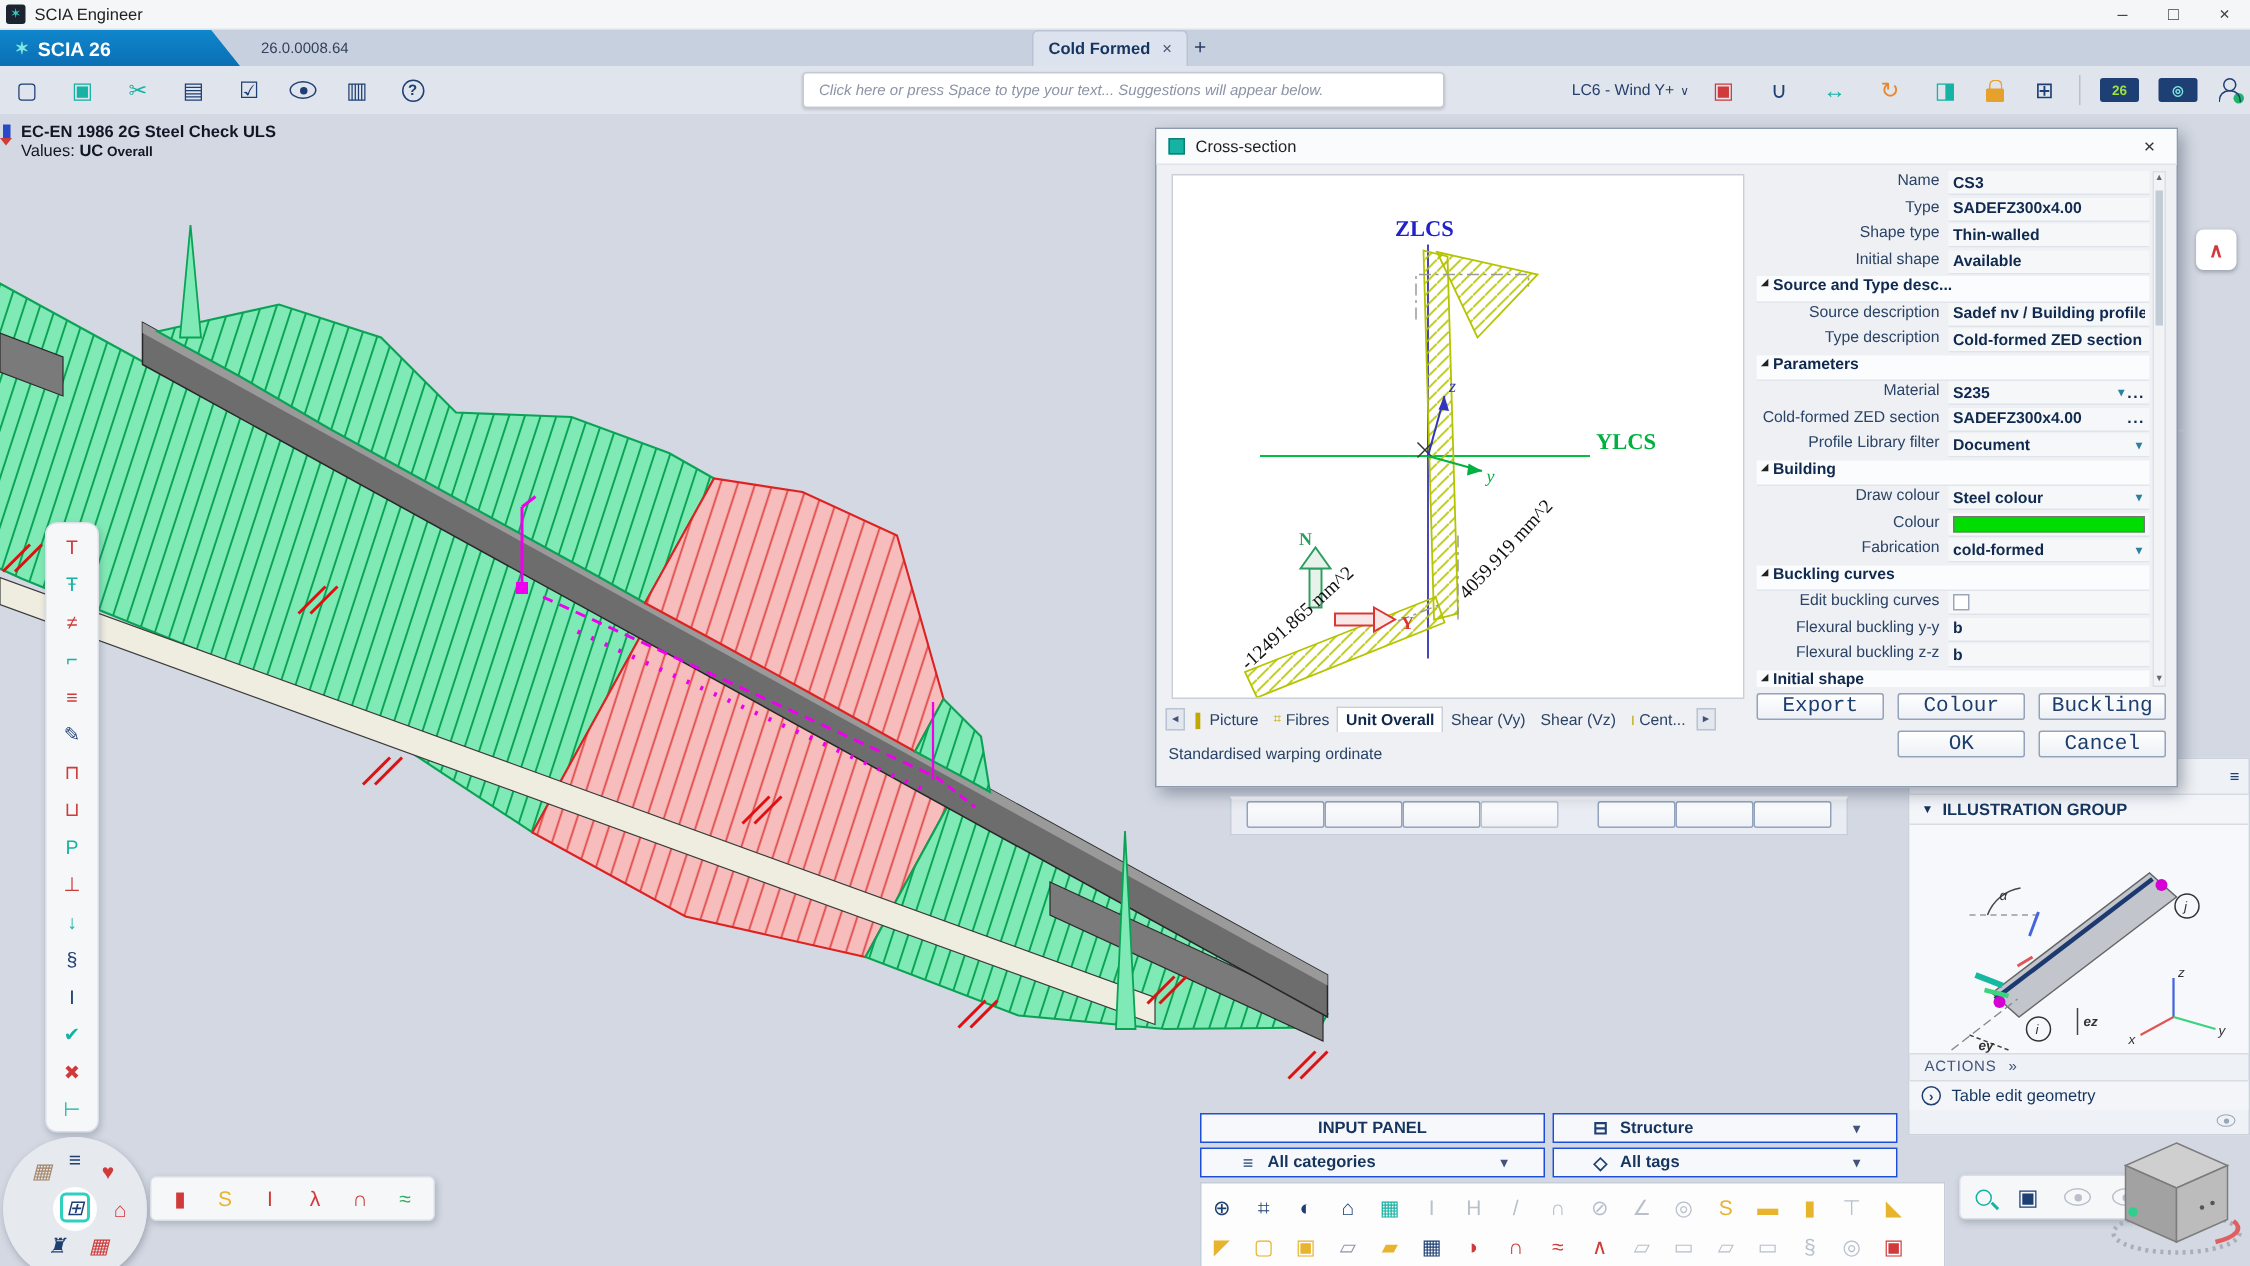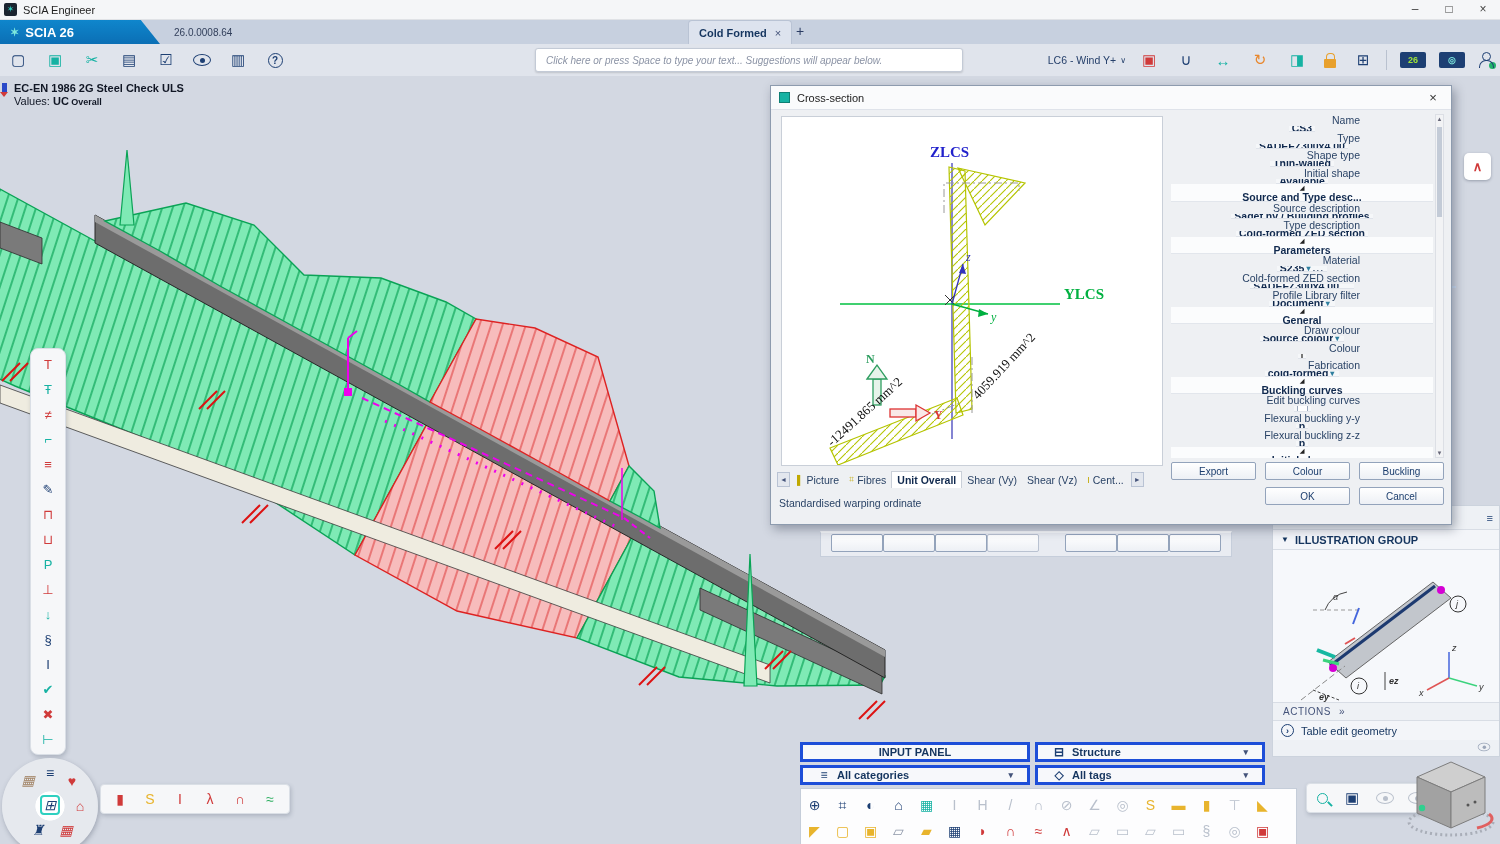--- a/index.html
+++ b/index.html
@@ -61,28 +61,28 @@
 
   
   .radial { position:absolute; left:2px; top:682px; width:96px; height:96px; border-radius:50%; background:radial-gradient(circle at 50% 50%, #ffffff 0 21%, #e6e9ee 22% 100%); box-shadow:1px 2px 5px rgba(60,70,90,.35); }
   .radial .ric { position:absolute; width:20px; height:20px; font-size:14px; display:flex; align-items:center; justify-content:center; }
   .radial .center { border:2px solid #2fd0c0; border-radius:4px; background:#fff; }
   .minibar { position:absolute; left:100px; top:708px; height:30px; background:#f6f7f9; border:1px solid #dadfe6; border-radius:4px; box-shadow:1px 2px 4px rgba(60,70,90,.25); display:flex; align-items:center; gap:12px; padding:0 10px; }
   .minibar .ic { width:18px; height:20px; font-size:14px; }
 
   
   .mgrbar { position:absolute; left:820px; top:455px; width:412px; height:26px; background:#e9ecf2; border:1px solid #c6cedb; border-top:2px solid #f8fafc; display:flex; align-items:center; gap:6px; padding:0 10px; }
-  .btn { height:18px; min-width:52px; padding:0 10px; font-size:10px; color:#1c3e6e; background:linear-gradient(#ffffff,#edf0f5); border:1px solid #93a3bb; border-radius:2px; display:inline-flex; align-items:center; justify-content:center; font-family:Liberation Sans, sans-serif; }
+  .btn { height:18px; min-width:52px; padding:0 10px; font-size:14px; color:#1c3e6e; background:linear-gradient(#ffffff,#edf0f5); border:1px solid #93a3bb; border-radius:2px; display:inline-flex; align-items:center; justify-content:center; font-family:Liberation Mono, monospace; }
   .btn.disabled { color:#9aa5b8; border-color:#b9c2d1; }
   .mgrbar .spacer { flex:1; }
 
   
   .inputpanel { position:absolute; left:800px; top:666px; width:497px; height:102px; font-size:11px; }
   .iprow { display:flex; gap:5px; margin-bottom:3px; }
-  .ipcell { width:230px; height:20px; background:#f7f8fb; border:3px solid #1d4ed8; display:flex; align-items:center; padding:0 14px; gap:6px; color:#15355f; font-weight:bold; }
+  .ipcell { width:230px; height:20px; background:#f7f8fb; border:1px solid #1d4ed8; display:flex; align-items:center; padding:0 24px; gap:6px; color:#15355f; font-weight:bold; }
   .ipcell .chev { margin-left:auto; font-size:9px; color:#44537a; }
   .ipcell.titlec { justify-content:center; }
   .ipicons { background:#fdfdfe; border:1px solid #c5cdd9; padding:3px 4px; }
   .ipicons .irow { display:flex; gap:9px; height:26px; align-items:center; }
   .ipicons .ic { width:19px; height:19px; font-size:14px; }
 
   
   .rightpanel { position:absolute; left:1272px; top:429px; width:228px; height:252px; background:#eef1f5; border:1px solid #ccd3dd; font-size:11px; color:#15355f; }
   .sysrow { height:24px; display:flex; align-items:center; gap:6px; padding:0 6px; border-bottom:1px solid #d8dde5; }
   .sysrow .val { font-weight:bold; }
@@ -111,21 +111,21 @@
   .dclose { margin-left:auto; font-size:13px; color:#333; width:20px; text-align:center; }
   .dpic { position:absolute; left:10px; top:30px; width:382px; height:350px; background:#fff; border:1px solid #c9cfd8; }
   .dtabs { position:absolute; left:6px; top:384px; width:394px; height:19px; display:flex; align-items:center; gap:2px; font-size:10.5px; color:#2a4366; }
   .dtabs .arrow { width:13px; height:15px; background:#e3e7ee; border:1px solid #b9c3d4; font-size:7px; display:flex; align-items:center; justify-content:center; color:#44537a; }
   .dtab { display:flex; align-items:center; gap:3px; padding:2px 5px; white-space:nowrap; }
   .dtab.active { font-weight:bold; color:#10294e; background:#fff; border:1px solid #c9cfd8; border-bottom:none; }
   .dtab .ti { font-style:normal; color:#c0a800; font-size:9px; }
   .dtab .ti:empty { display:none; }
   .dstatus { position:absolute; left:8px; top:411px; font-size:10.5px; color:#2a4366; }
   .props { position:absolute; left:400px; top:28px; width:262px; height:344px; overflow:hidden; background:#eef0f3; }
-  .prow { display:flex; height:17.5px; align-items:center; font-size:10.5px;flex-direction:column; }
+  .prow { display:flex; height:17.5px; align-items:flex-start; font-size:10.5px; }
   .prow .pmark { display:none; width:11px; font-size:6px; color:#222; text-align:center; }
   .prow[data-kind="group"] { font-weight:bold; background:#fbfcfd; border-bottom:1px solid #e2e6ec; color:#10294e; }
   .prow[data-kind="group"] .pmark { display:block; }
   .prow:not([data-kind="group"]) .plabel { width:128px; text-align:right; padding-right:6px; color:#2a4366; white-space:nowrap; overflow:hidden; }
   .prow[data-kind="group"] .plabel { flex:1; }
   .pval { flex:1; height:16px; display:flex; align-items:center; background:#f5f7f9; border-bottom:1px solid #dfe3ea; padding:0 3px; font-weight:bold; color:#10294e; overflow:hidden; }
   .pval b { flex:1; white-space:nowrap; overflow:hidden; font-size:10.5px; }
   .pval b:empty { display:none; }
   .chev2 { display:none; color:#2f7f9f; font-size:8px; padding:0 2px; }
   .more { display:none; color:#10294e; font-weight:bold; letter-spacing:1px; }
@@ -809,29 +809,29 @@
             <span class="pval">
               <b>Document</b>
 
               <span class="chev2">▾</span>
 
             </span>
           </div>
 
           <div class="prow" data-kind="group">
             <span class="pmark">◢</span>
-            <span class="plabel">General</span>
+            <span class="plabel">Building</span>
 
           </div>
 
           <div class="prow" data-kind="dropdown">
 
             <span class="plabel">Draw colour</span>
             <span class="pval">
-              <b>Source colour</b>
+              <b>Steel colour</b>
 
               <span class="chev2">▾</span>
 
             </span>
           </div>
 
           <div class="prow" data-kind="swatch">
 
             <span class="plabel">Colour</span>
             <span class="pval">

